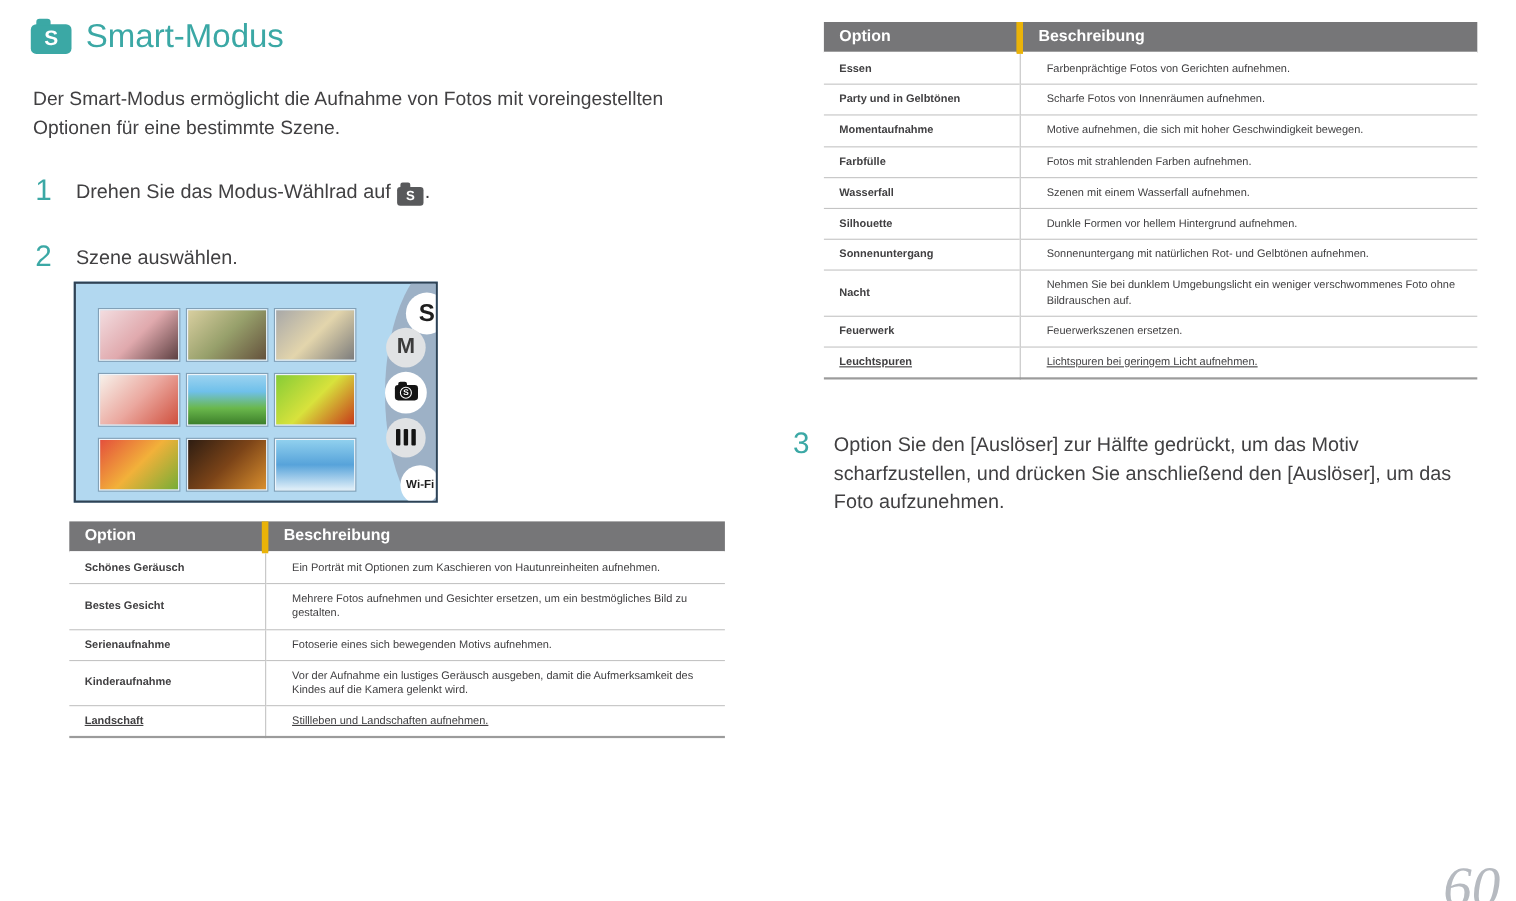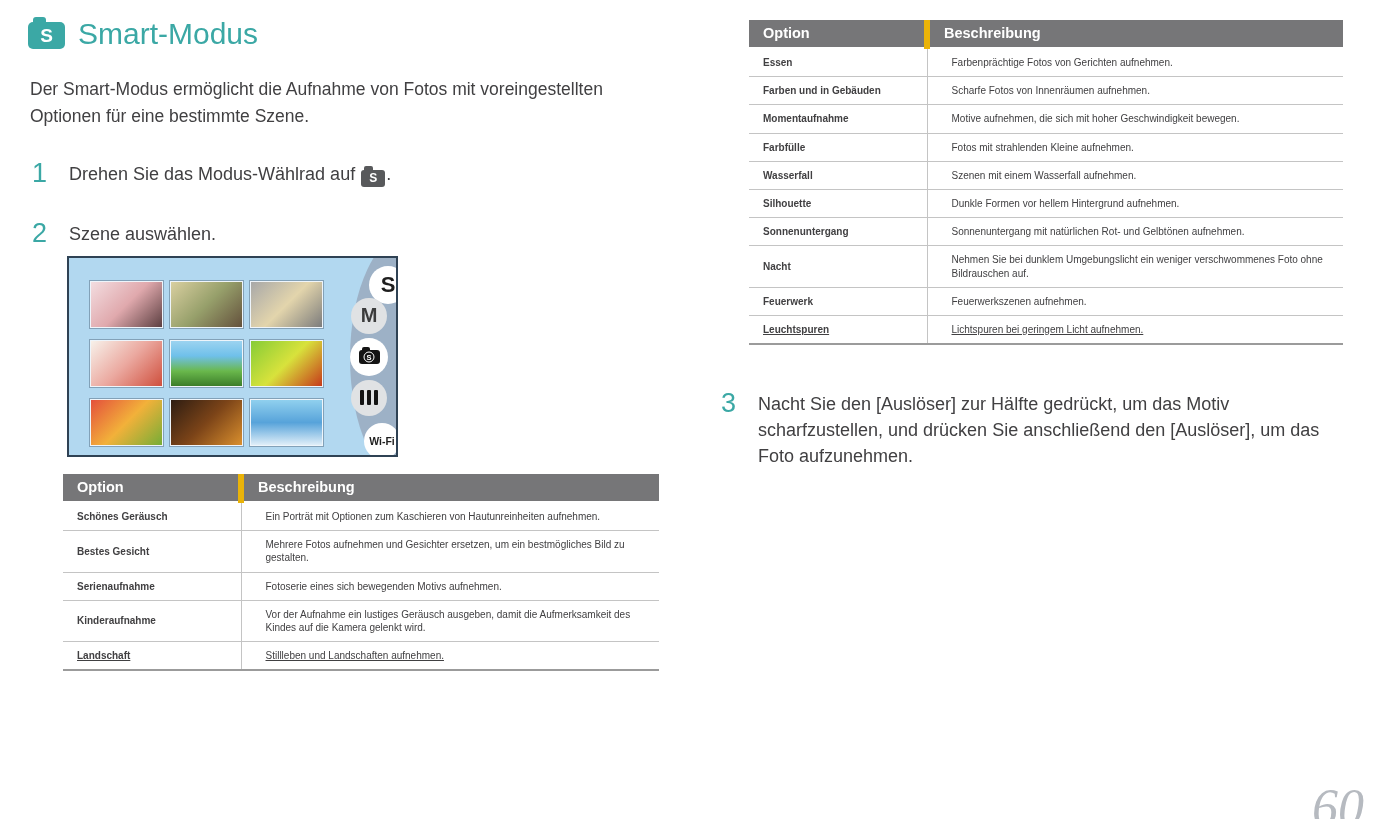--- a/index.html
+++ b/index.html
@@ -193,60 +193,60 @@
           <th class="col-opt">Option</th>
           <th>Beschreibung</th>
         </tr>
       </thead>
       <tbody>
           <tr>
             <td class="opt">Essen</td>
             <td class="desc">Farbenprächtige Fotos von Gerichten aufnehmen.</td>
           </tr>
           <tr>
-            <td class="opt">Farben und in Gebäuden</td>
+            <td class="opt">Party und in Gelbtönen</td>
             <td class="desc">Scharfe Fotos von Innenräumen aufnehmen.</td>
           </tr>
           <tr>
             <td class="opt">Momentaufnahme</td>
             <td class="desc">Motive aufnehmen, die sich mit hoher Geschwindigkeit bewegen.</td>
           </tr>
           <tr>
             <td class="opt">Farbfülle</td>
-            <td class="desc">Fotos mit strahlenden Kleine aufnehmen.</td>
+            <td class="desc">Fotos mit strahlenden Farben aufnehmen.</td>
           </tr>
           <tr>
             <td class="opt">Wasserfall</td>
             <td class="desc">Szenen mit einem Wasserfall aufnehmen.</td>
           </tr>
           <tr>
             <td class="opt">Silhouette</td>
             <td class="desc">Dunkle Formen vor hellem Hintergrund aufnehmen.</td>
           </tr>
           <tr>
             <td class="opt">Sonnenuntergang</td>
             <td class="desc">Sonnenuntergang mit natürlichen Rot- und Gelbtönen aufnehmen.</td>
           </tr>
           <tr>
             <td class="opt">Nacht</td>
             <td class="desc">Nehmen Sie bei dunklem Umgebungslicht ein weniger verschwommenes Foto ohne Bildrauschen auf.</td>
           </tr>
           <tr>
             <td class="opt">Feuerwerk</td>
-            <td class="desc">Feuerwerkszenen aufnehmen.</td>
+            <td class="desc">Feuerwerkszenen ersetzen.</td>
           </tr>
           <tr>
             <td class="opt">Leuchtspuren</td>
             <td class="desc">Lichtspuren bei geringem Licht aufnehmen.</td>
           </tr>
         </tbody>
     </table>
 
     <div class="step step-3">
       <span class="step-num">3</span>
       <div class="step-body">
-        <span>Nacht Sie den [</span><b>Auslöser</b><span>] zur Hälfte gedrückt, um das Motiv scharfzustellen, und drücken Sie anschließend den [</span><b>Auslöser</b><span>], um das Foto aufzunehmen.</span>
+        <span>Option Sie den [</span><b>Auslöser</b><span>] zur Hälfte gedrückt, um das Motiv scharfzustellen, und drücken Sie anschließend den [</span><b>Auslöser</b><span>], um das Foto aufzunehmen.</span>
       </div>
     </div>
   </div>
 
   <div class="page-number">60</div>
 </div>
 
 </body></html>

